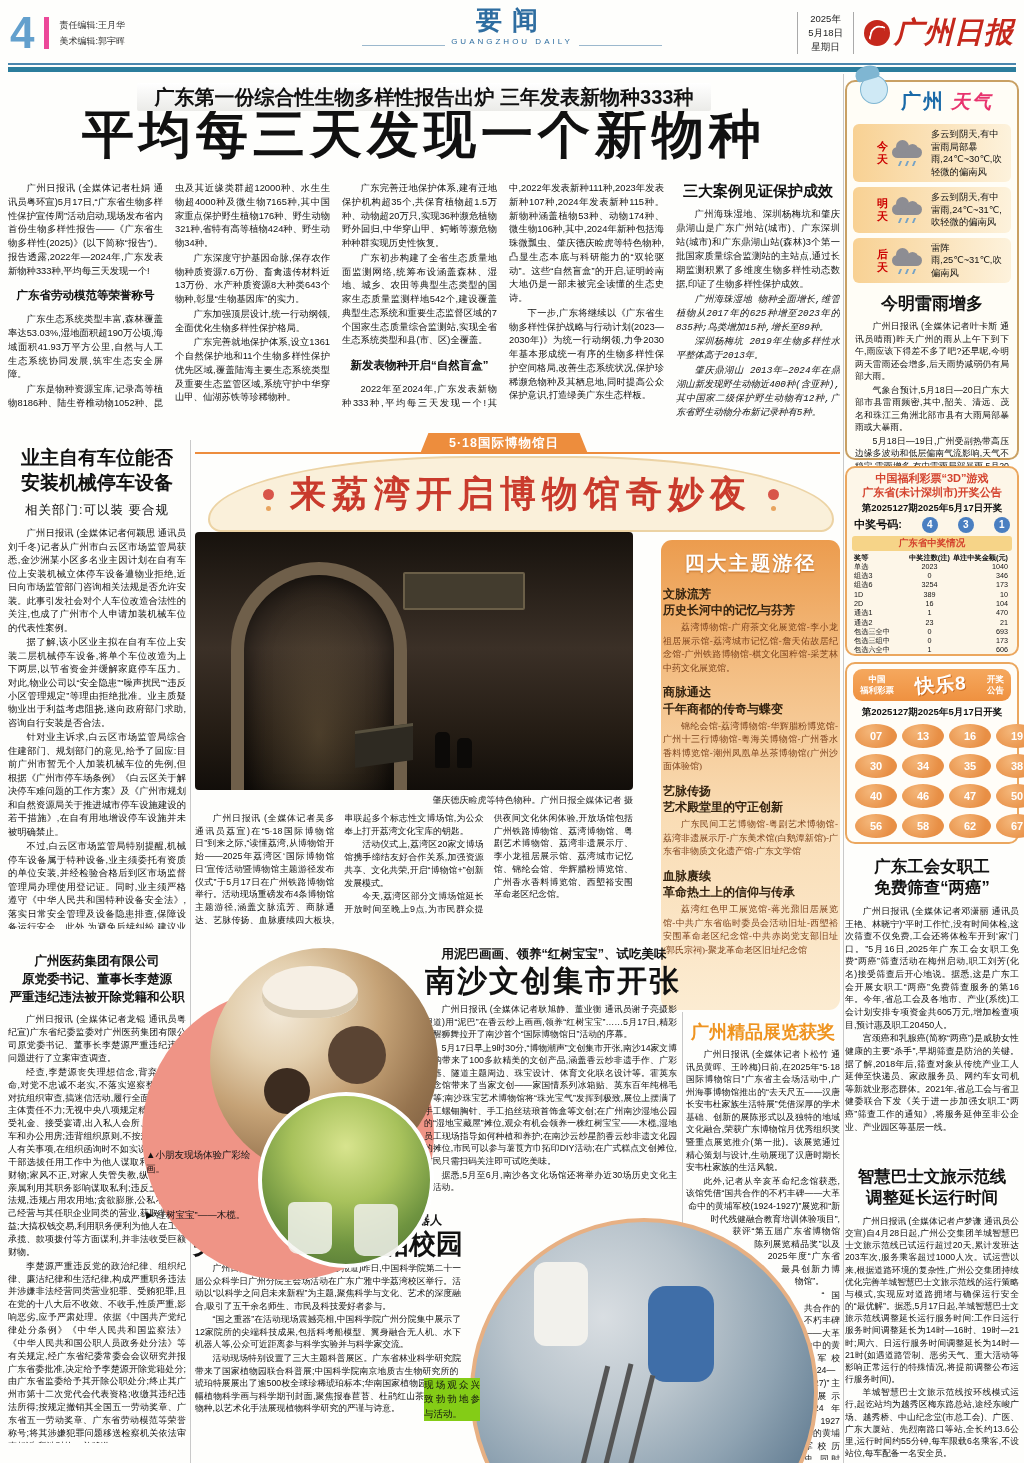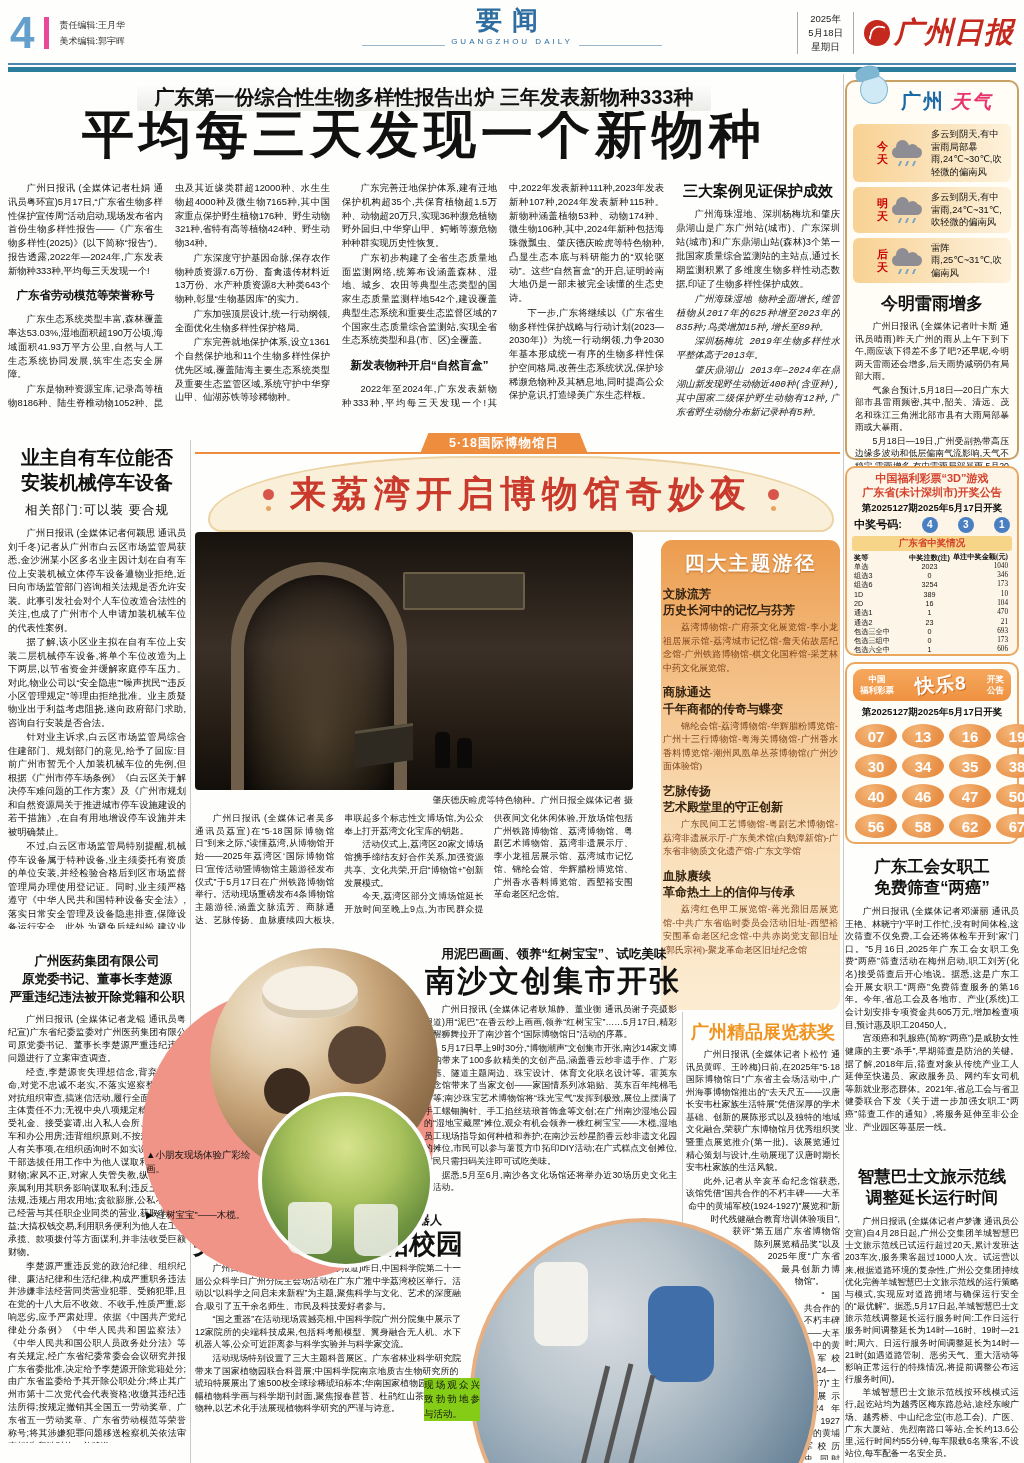--- a/index.html
+++ b/index.html
@@ -122,28 +122,28 @@
   .lot3d-draw{font-size:9.5px;font-weight:800;text-align:center;margin:2px 0;}
   .lot3d-nums{display:flex;align-items:center;justify-content:center;gap:20px;margin:2px 0 3px;}
   .lot3d-nums .lbl{font-size:11px;font-weight:800;}
   .ball-blue{width:16px;height:16px;border-radius:50%;background:#4a7fc1;color:#fff;font-size:10px;font-weight:800;display:flex;align-items:center;justify-content:center;}
   .lot3d-sub{background:#f6d488;color:#d4432e;font-size:9.5px;font-weight:800;text-align:center;border-radius:3px;padding:1px 0;margin-bottom:2px;}
   .lot-head,.lot-row{display:flex;font-size:7.2px;line-height:9.3px;}
   .lot-head{font-weight:800;}
   .lot-head span,.lot-row span{display:block;}
   .lc1{width:34%;text-align:left;padding-left:2px;}
   .lc2{width:30%;text-align:center;}
-  .lc3{width:36%;text-align:right;padding-right:4px;font-family:Liberation Serif, serif;}
+  .lc3{width:36%;text-align:right;padding-right:4px;}
   .kl8{position:absolute;top:662px;left:845px;width:174px;height:182px;border:2px solid #eba75f;border-radius:10px;background:#fffdf8;box-sizing:border-box;padding:5px 6px;z-index:1;}
   .kl8-hdr{display:flex;align-items:center;justify-content:space-between;background:linear-gradient(180deg,#f5a85e,#ef9140);border-radius:9px;padding:3px 7px;}
   .kl8-side{color:#fff;font-size:8.5px;font-weight:800;text-align:center;line-height:1.25;white-space:pre-line;}
   .kl8-logo{font-size:19px;font-weight:900;color:#fff;text-shadow:1px 1px 0 #c96a20;transform:rotate(-4deg);letter-spacing:1px;}
   .kl8-draw{font-size:9.5px;font-weight:800;text-align:center;margin:5px 0;}
   .kl8-grid{display:grid;grid-template-columns:repeat(5,1fr);gap:6px 5px;padding:0 2px;}
-  .ball-orange{width:42px;height:24px;border-radius:50%;color:#fff;font-size:15px;font-weight:900;display:flex;align-items:center;justify-content:center;
+  .ball-orange{width:42px;height:24px;border-radius:50%;color:#fff;font-size:11px;font-weight:900;display:flex;align-items:center;justify-content:center;
     background:radial-gradient(circle at 35% 30%,#f4b679,#e88f45 70%);}
   .cancer{position:absolute;top:856px;left:845px;width:174px;z-index:1;}
   .cancer .art-title{font-size:16.5px;}
   .cancer .art-body{margin-top:6px;font-size:8.9px;line-height:1.42;text-align:justify;height:268px;overflow:hidden;}
   .bus{position:absolute;top:1166px;left:845px;width:174px;z-index:1;}
   .bus .art-title{font-size:16.5px;}
   .bus .art-body{margin-top:6px;font-size:8.7px;line-height:1.4;text-align:justify;height:248px;overflow:hidden;}
 </style>
 </head>
 <body>

